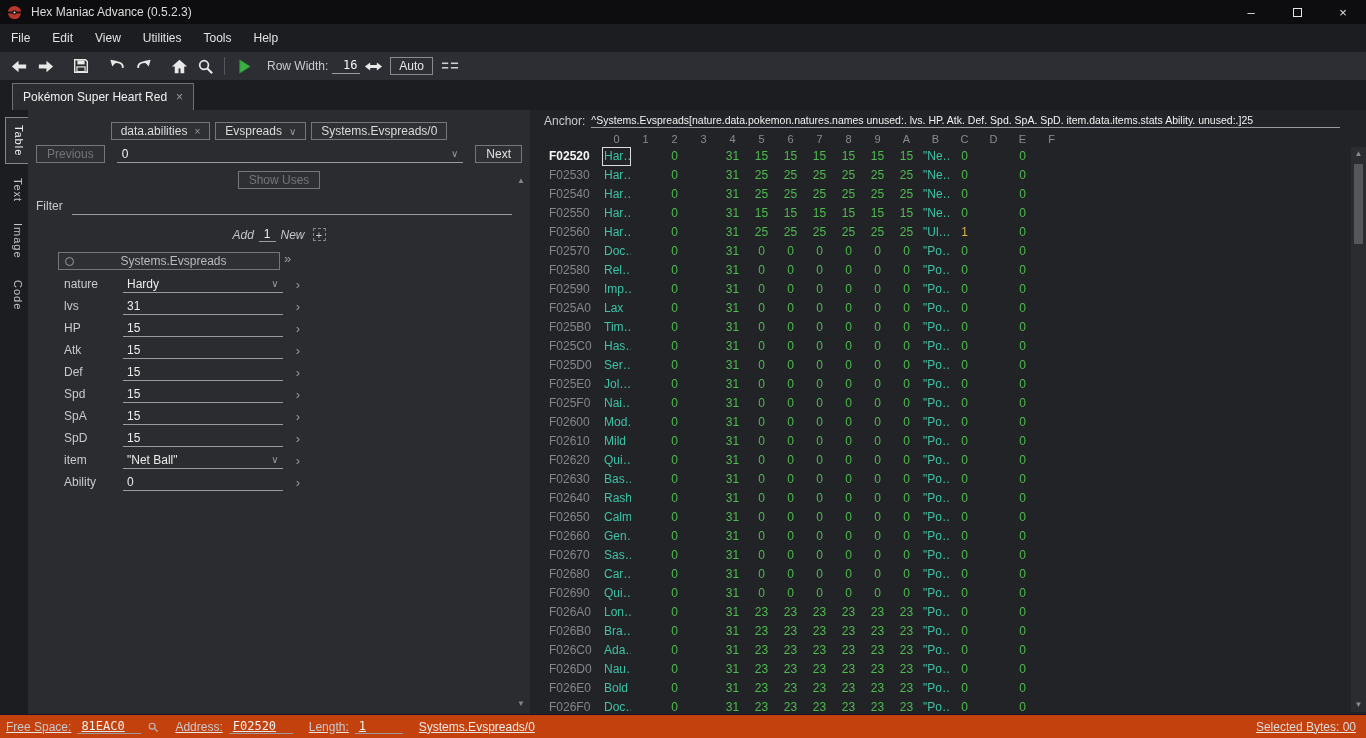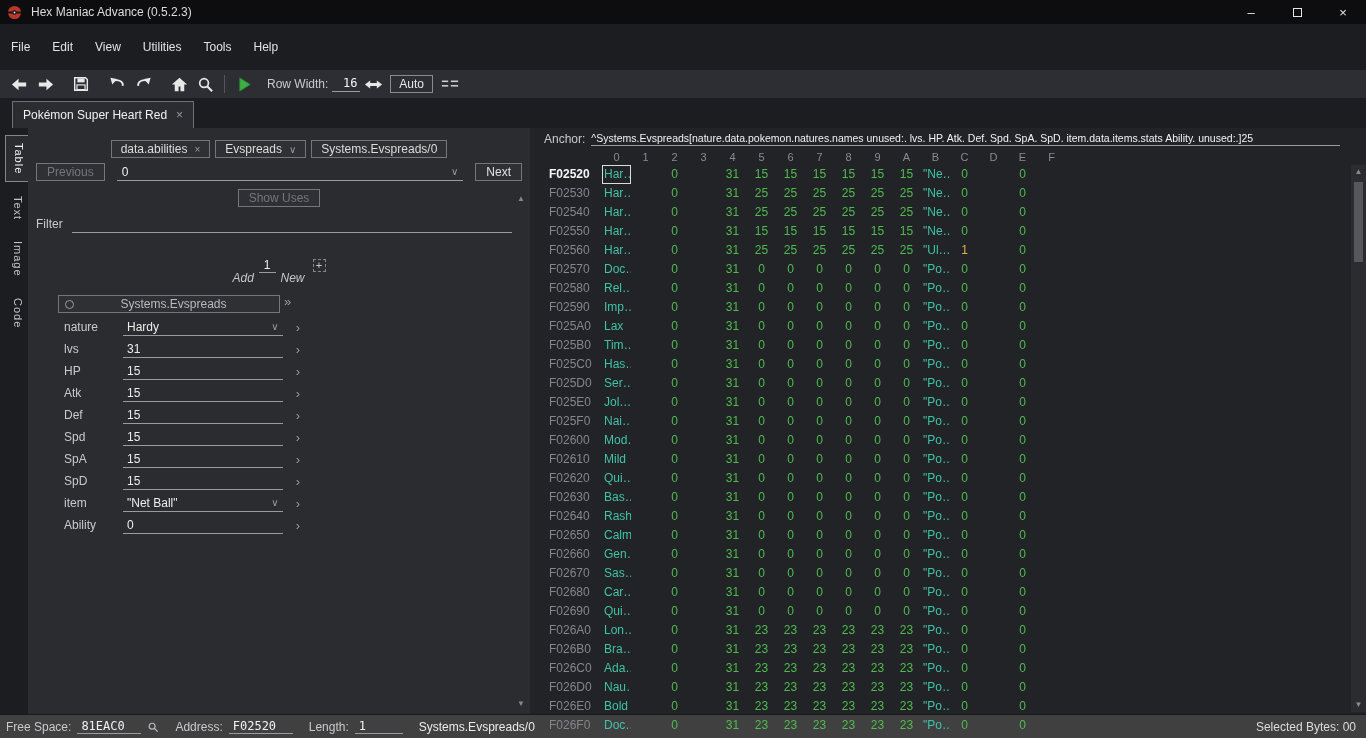--- a/index.html
+++ b/index.html
@@ -9,21 +9,21 @@
   
   .titlebar { flex:0 0 24px; background:#0d0d0f; display:flex; align-items:center; }
   .app-icon { width:15px; height:15px; margin:0 9px 0 7px; display:flex; }
   .title { font-size:12px; color:#dcdcdc; }
   .win-controls { margin-left:auto; display:flex; height:100%; }
   .win-btn { width:46px; display:flex; align-items:center; justify-content:center; color:#e6e6e6; font-size:13px; cursor:default; }
   .max-glyph { width:9px; height:9px; border:1px solid #e6e6e6; display:inline-block; }
 
   
   .menubar { flex:0 0 20px; background:#1c1d21; display:flex; align-items:center; }
-  .menu-item { padding:16px 11px; height:100%; display:flex; align-items:center; color:#e2e2e2; }
+  .menu-item { padding:7px 11px; height:100%; display:flex; align-items:center; color:#e2e2e2; }
 
   
   .toolbar { flex:0 0 28px; background:#2d2e33; display:flex; align-items:center; padding-left:6px; }
   .tbtn { width:26px; height:22px; display:flex; align-items:center; justify-content:center; }
   .tgap { width:10px; }
   .tsep { width:1px; height:18px; background:#55565c; margin:0 6px; }
   .rw-label { color:#c9c9ce; margin-left:10px; margin-right:4px; }
   .rw-input { width:28px; height:16px; border-bottom:1px solid #9a9aa0; color:#f5f5f5; text-align:right; padding-right:3px; font-family:"DejaVu Sans Mono", monospace; }
   .auto-btn { border:1px solid #8a8a90; padding:0 8px; height:18px; display:flex; align-items:center; color:#e6e6e6; margin:0 4px; }
 
@@ -47,21 +47,21 @@
   .nav-row { display:flex; align-items:center; gap:12px; margin:5px 8px 0 8px; }
   .chip { border:1px solid #75757b; background:#2f3034; padding:1px 10px; color:#e2e2e2; white-space:nowrap; }
   .chip.disabled { color:#74747a; }
   .nav-combo { flex:1; border-bottom:1px solid #9a9aa0; display:flex; align-items:center; height:17px; padding:0 5px; color:#f0f0f0; }
   .nav-combo .dd { margin-left:auto; color:#9a9aa0; font-size:10px; }
   .showuses-row { display:flex; justify-content:center; margin-top:8px; }
   .filter-row { display:flex; align-items:flex-start; gap:9px; margin:10px 18px 0 8px; }
   .lbl { color:#c9c9ce; }
   .filter-input { flex:1; border-bottom:1px solid #9a9aa0; height:16px; }
   .addnew-row { display:flex; justify-content:center; align-items:center; gap:5px; margin-top:12px; color:#c3c3c8; }
-  .addnew-row .ital { font-style:italic;margin-top:26px; }
+  .addnew-row .ital { font-style:italic; }
   .addnew-row .count { border-bottom:1px solid #9a9aa0; padding:0 5px; color:#eeeeee; }
   .plusbox { border:1px dashed #85858c; width:13px; height:13px; display:flex; align-items:center; justify-content:center; font-size:11px; color:#c9c9ce; margin-left:3px; }
   .group-row { display:flex; align-items:flex-start; gap:4px; margin:10px 0 3px 30px; }
   .group-header { width:222px; height:18px; border:1px solid #75757b; background:#2f3034; display:flex; align-items:center; padding:0 6px; }
   .radio { width:9px; height:9px; border:1px solid #9a9aa0; border-radius:50%; }
   .gh-text { flex:1; text-align:center; color:#b9b9bf; }
   .goto { color:#9a9aa0; font-size:13px; line-height:1; }
   .field-row { display:flex; align-items:center; height:22px; margin-left:36px; width:236px; gap:13px; }
   .field-label { width:46px; color:#c9c9ce; }
   .field-value { flex:1; border-bottom:1px solid #9a9aa0; display:flex; align-items:center; height:17px; padding:0 4px; color:#ececec; }
@@ -84,21 +84,21 @@
   .c-int { color:#4fbb4f; }
   .c-str { color:#3fc3a6; }
   .c-gold { color:#d9b64b; }
   .cursor { box-shadow:inset 0 0 0 1px #dcdcdc; }
   .hex-scrollbar { position:absolute; right:0; top:37px; bottom:2px; width:15px; background:#2b2c30; display:flex; flex-direction:column; align-items:center; color:#8a8a90; font-size:8px; }
   .sb-arrow { height:14px; line-height:14px; }
   .sb-thumb { width:9px; height:80px; background:#56575d; margin-top:3px; }
   .sb-space { flex:1; }
 
   
-  .statusbar { flex:0 0 24px; background:#404040; border-top:1px solid #17181b; display:flex; align-items:center; gap:6px; padding:0 6px; }
+  .statusbar { flex:0 0 24px; background:#c2410c; border-top:1px solid #17181b; display:flex; align-items:center; gap:6px; padding:0 6px;text-decoration:underline; }
   .sb-input { border-bottom:1px solid #9a9aa0; color:#f0f0f0; font-family:"DejaVu Sans Mono", monospace; padding:0 4px; height:15px; line-height:14px; }
   .w66 { min-width:64px; } .w70 { min-width:64px; } .w52 { min-width:48px; }
   .sb-ctx { color:#ececec; margin-left:10px; }
   .sb-right { margin-left:auto; color:#dcdcdc; padding-right:4px; }
   svg { display:block; }
 </style>
 </head>
 <body>
 
 <div class="window">

